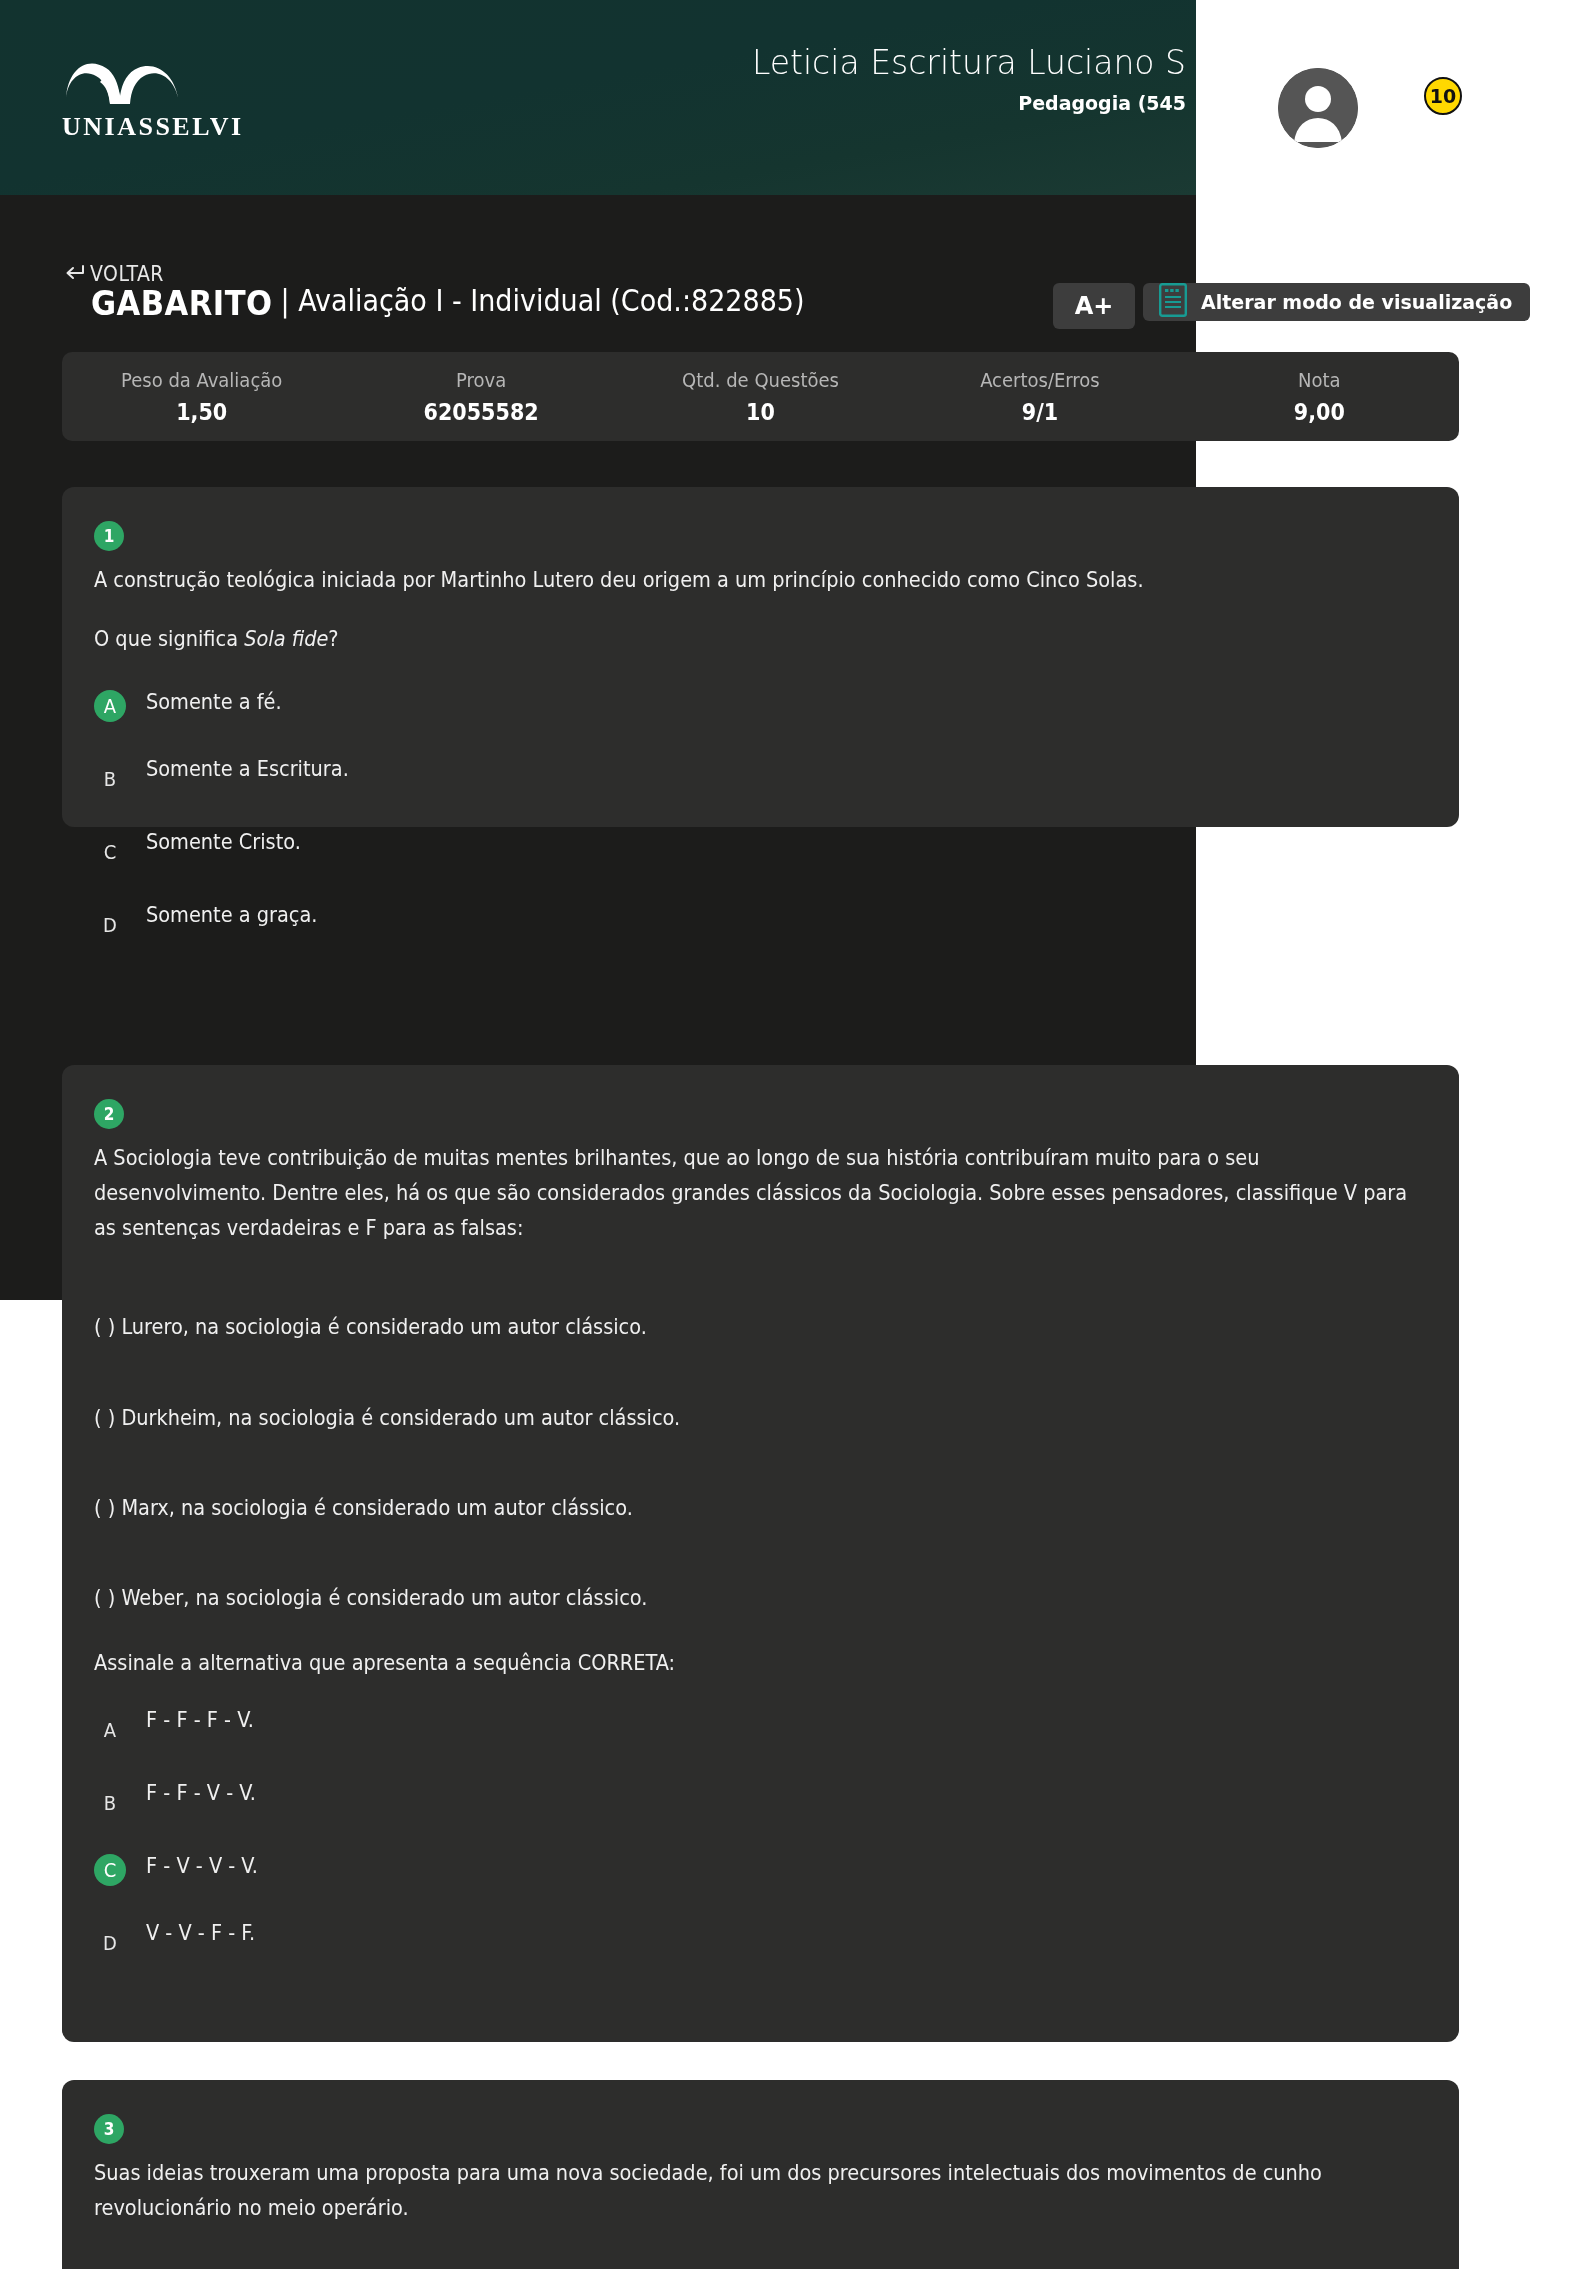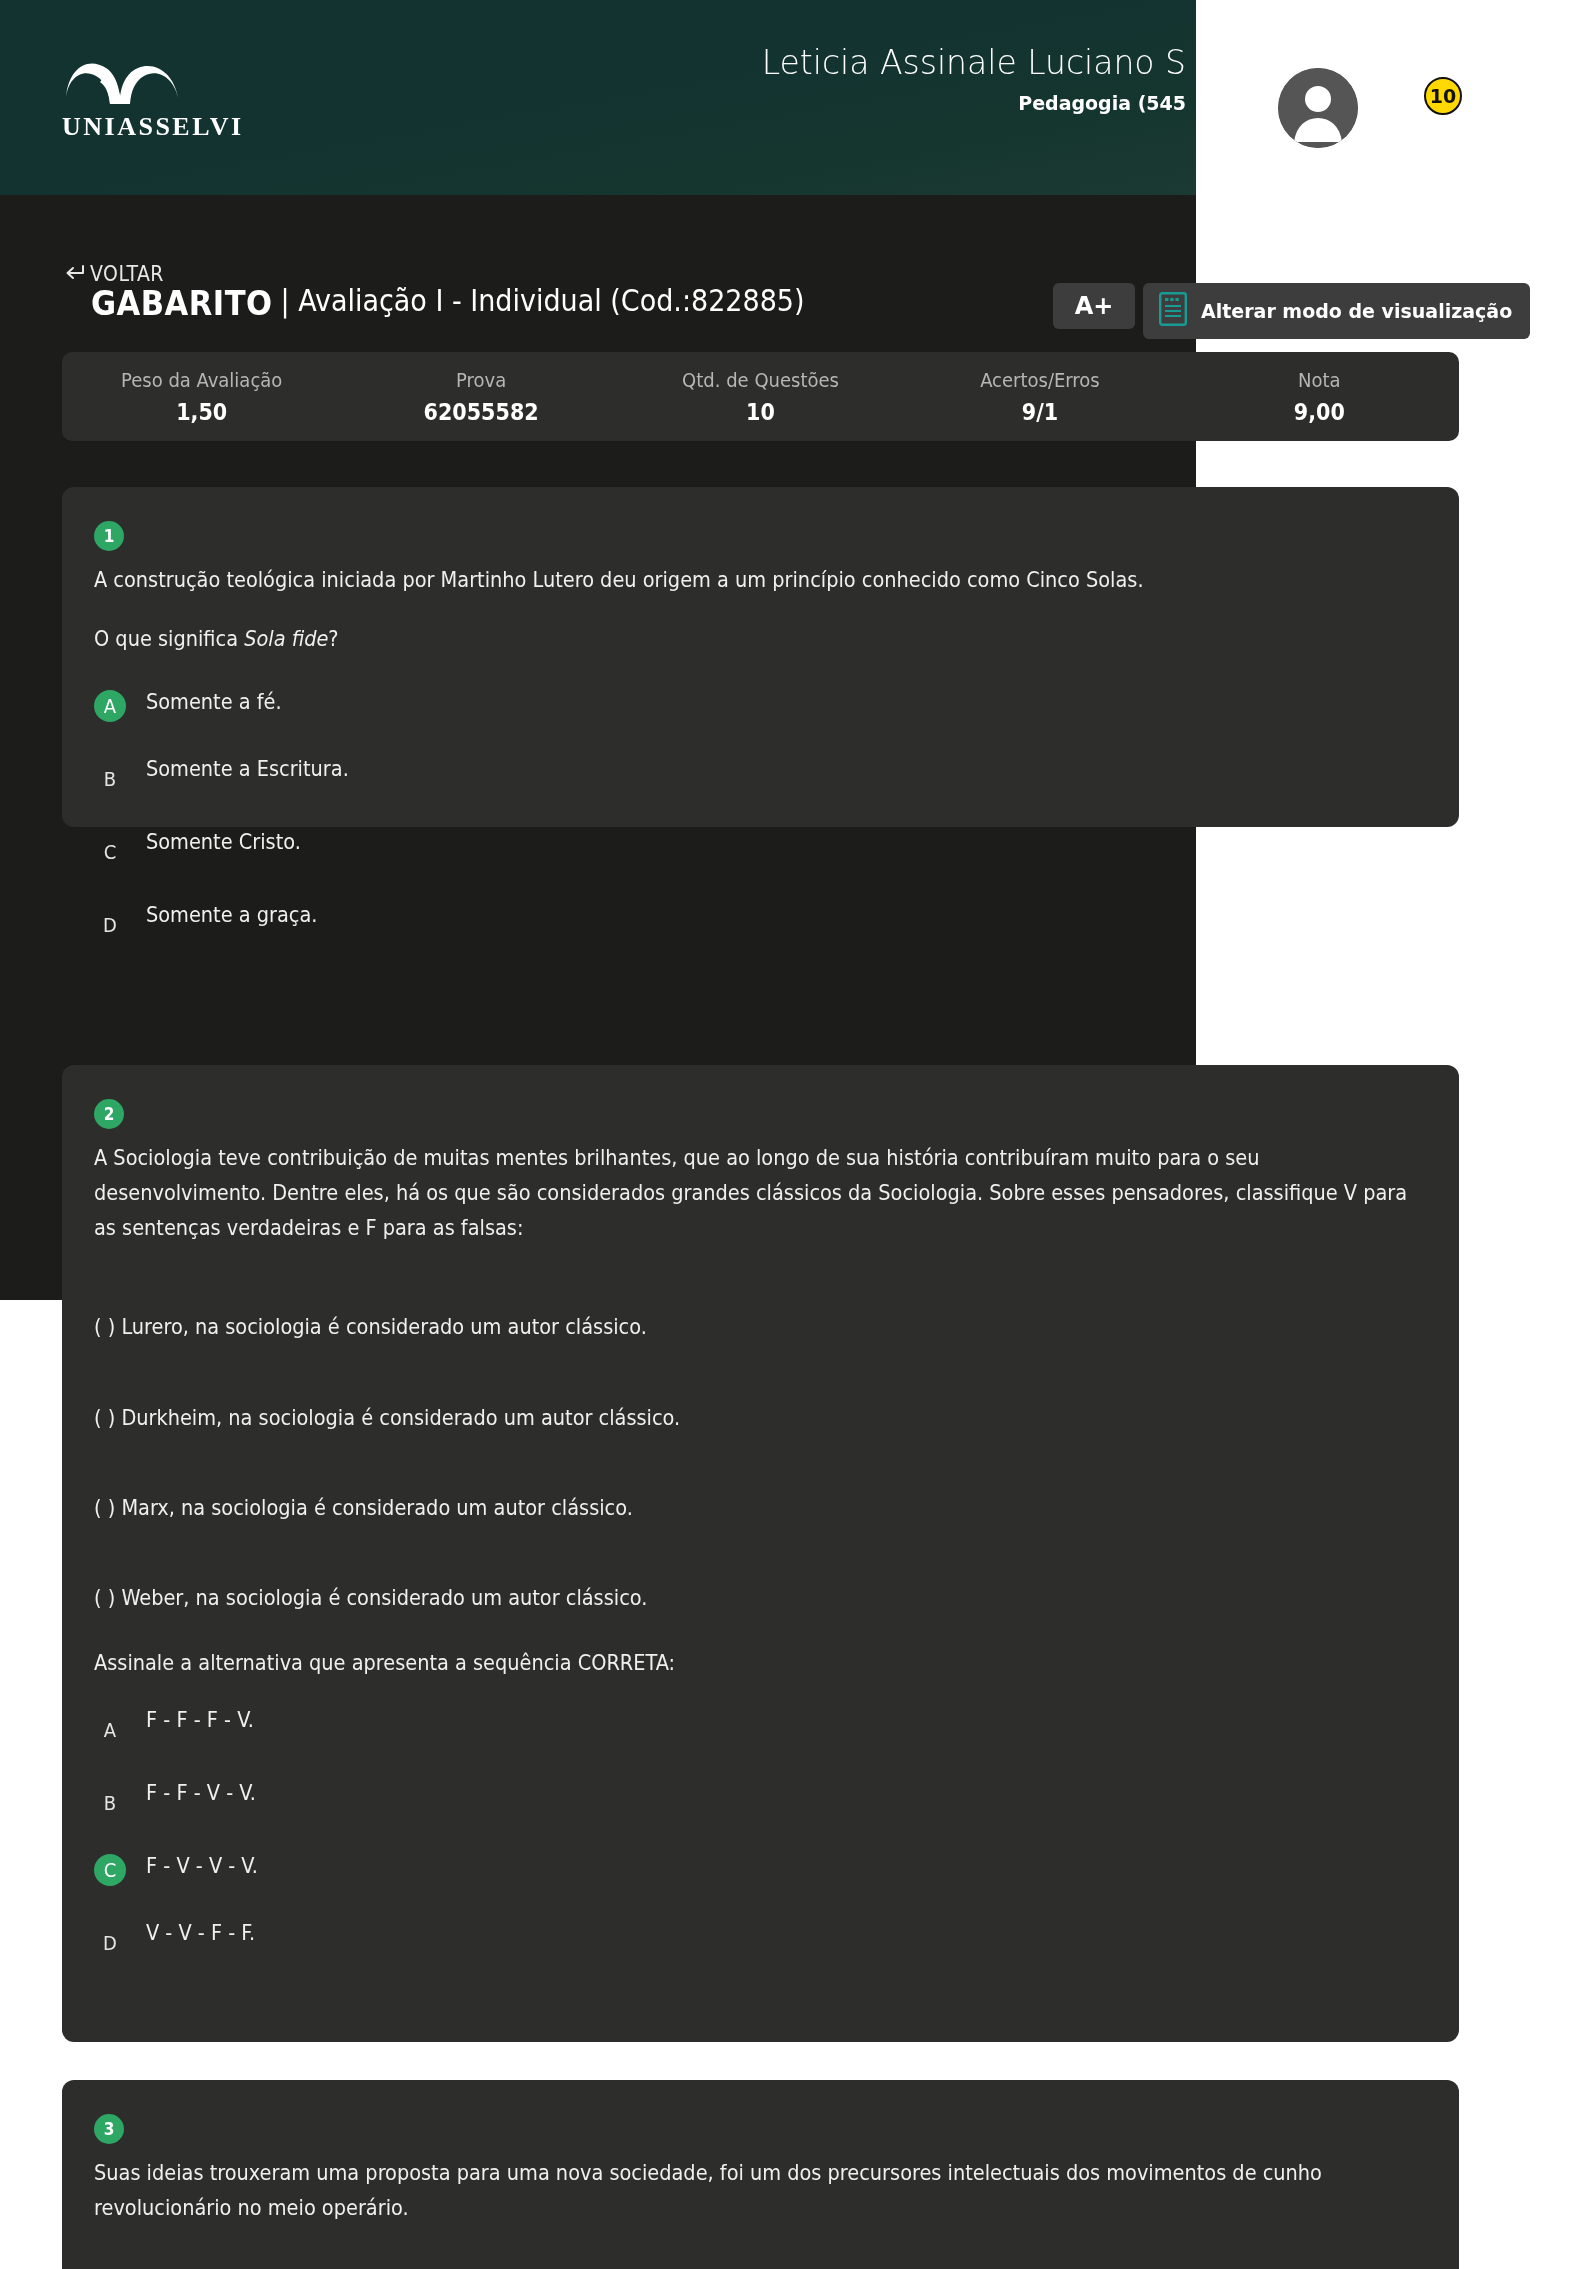--- a/index.html
+++ b/index.html
@@ -182,21 +182,21 @@
     font-size: 24px;
     font-weight: bold;
     cursor: pointer;
     z-index: 7;
   }
 
   #btn-viewmode {
     position: absolute;
     left: 1143px;
     top: 283px;
-    height: 56px;
+    height: 38px;
     background: #3d3d3d;
     border: none;
     border-radius: 6px;
     display: flex;
     align-items: center;
     gap: 14px;
     padding: 0 18px 0 16px;
     cursor: pointer;
     z-index: 7;
   }
@@ -347,21 +347,21 @@
     <div id="logo">
       <svg width="145" height="58" viewBox="0 0 145 58" aria-hidden="true">
         <path d="M4 46 C6 16 26 4 44 16 C52 21 56 31 58 44 C60 30 66 20 76 16 C94 9 112 22 116 46
                  C112 26 96 16 82 24 C73 29 69 39 68 52 L58 52 L48 52 C47 39 43 29 34 24 C20 16 6 26 4 46 Z" fill="#ffffff"></path>
         <path d="M38 30 C44 34 47 42 48 52 L58 52 L58 44 C56 33 51 26 44 23 Z" fill="#ffffff"></path>
       </svg>
       <div class="wordmark">UNIASSELVI</div>
     </div>
 
     <div id="header-user">
-      <div id="user-name">Leticia Assinale Luciano S</div>
+      <div id="user-name">Leticia Escritura Luciano S</div>
       <div id="user-course">Pedagogia (545</div>
     </div>
   </div>
 
   <div id="avatar">
     <svg width="80" height="80" viewBox="0 0 80 80" aria-hidden="true">
       <circle cx="40" cy="40" r="40" fill="#555555"></circle>
       <circle cx="40" cy="31" r="13" fill="#ffffff"></circle>
       <path d="M16 74 C18 58 28 50 40 50 C52 50 62 58 64 74 Z" fill="#ffffff"></path>
     </svg>

